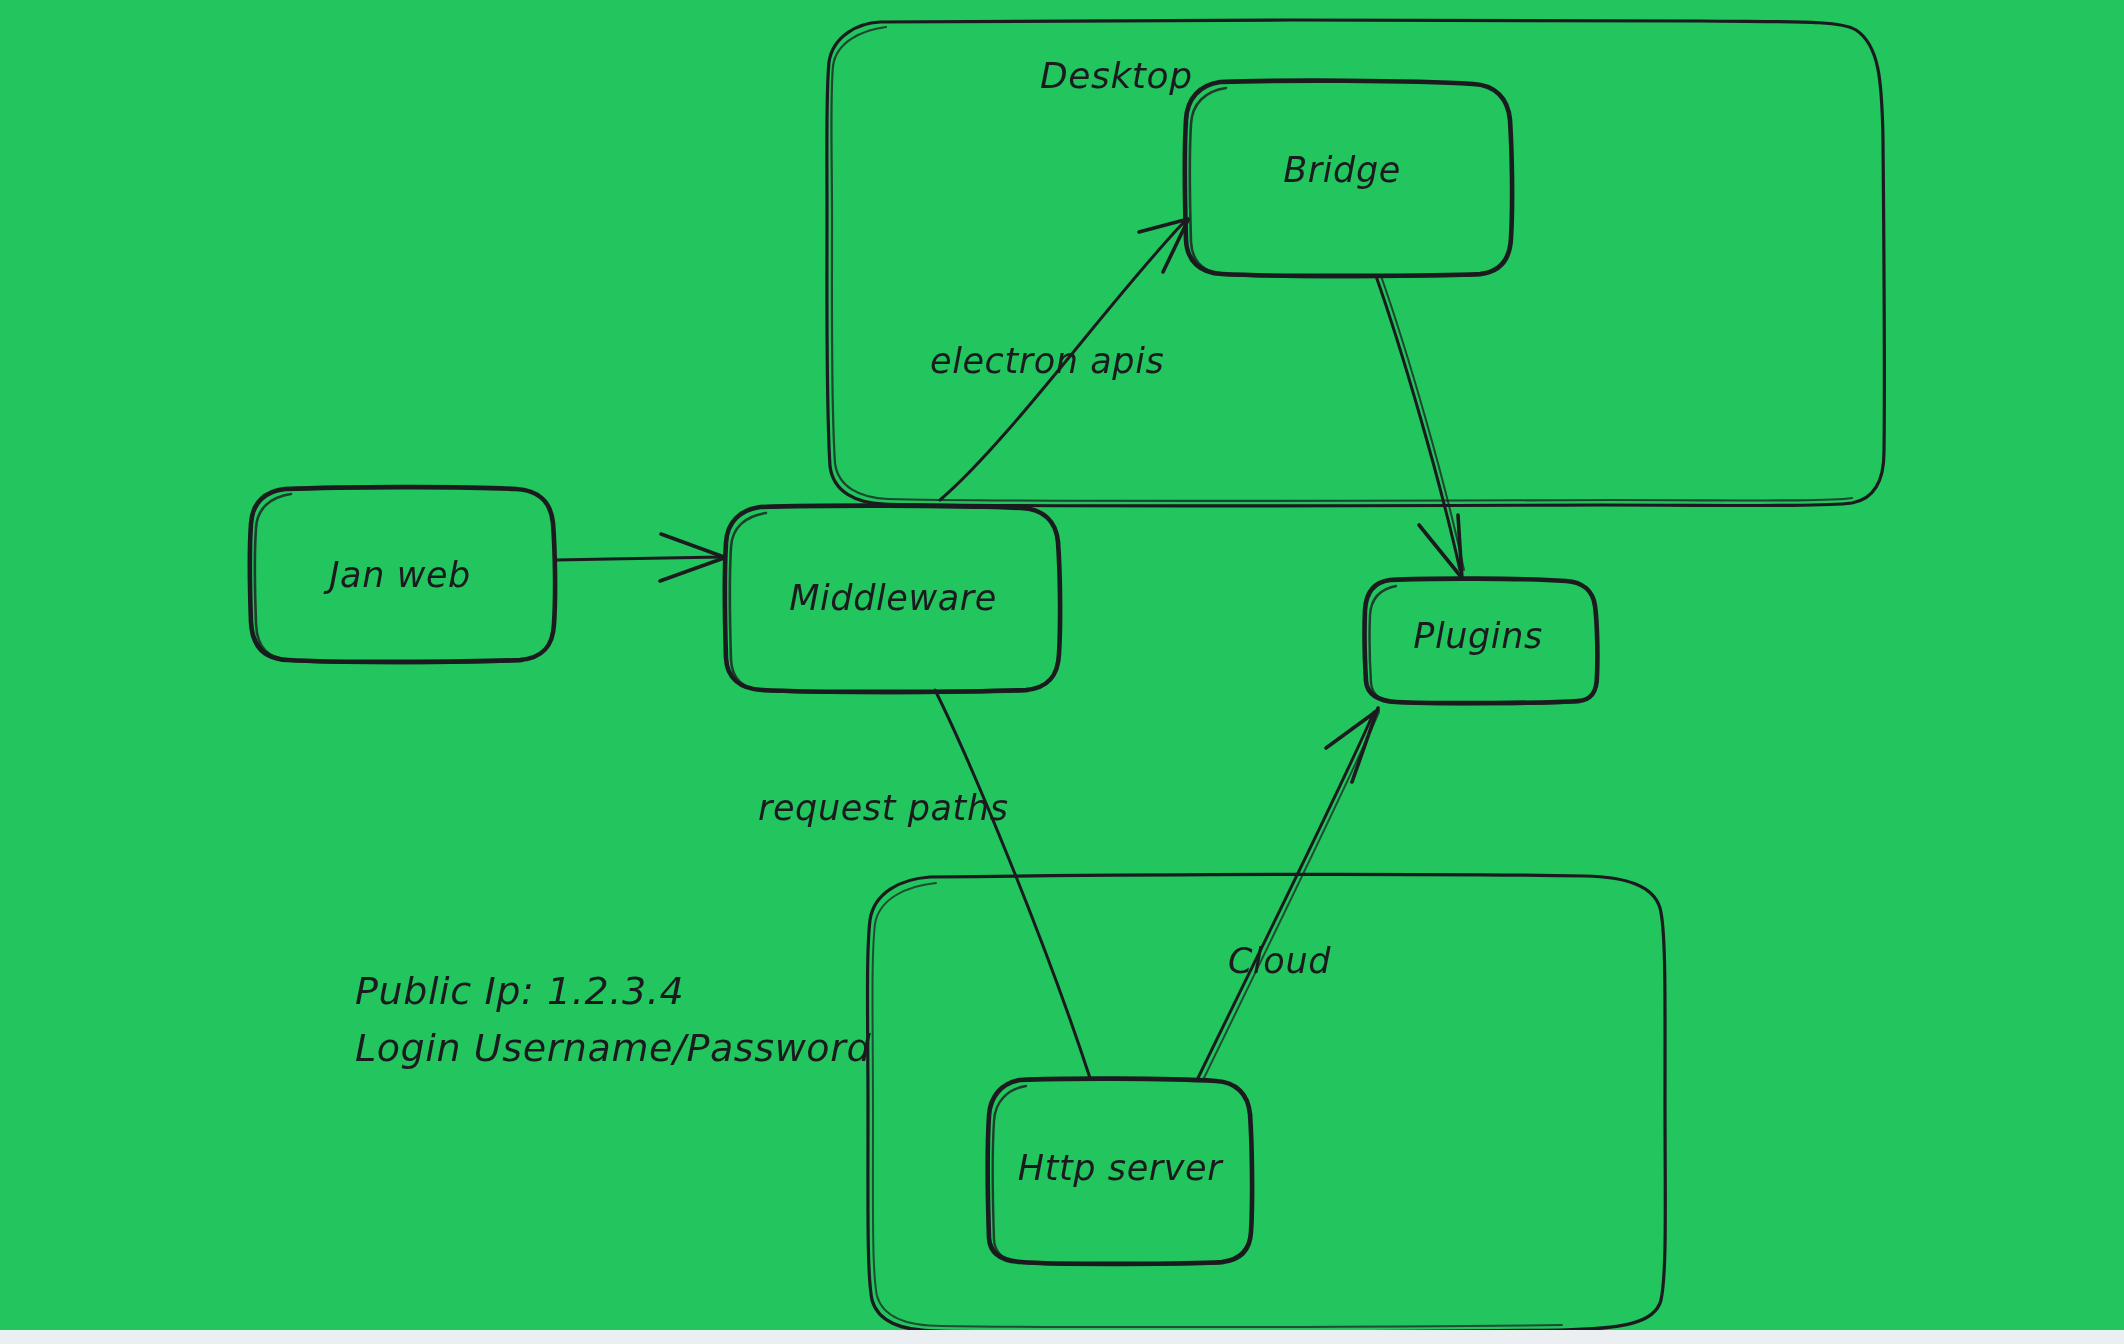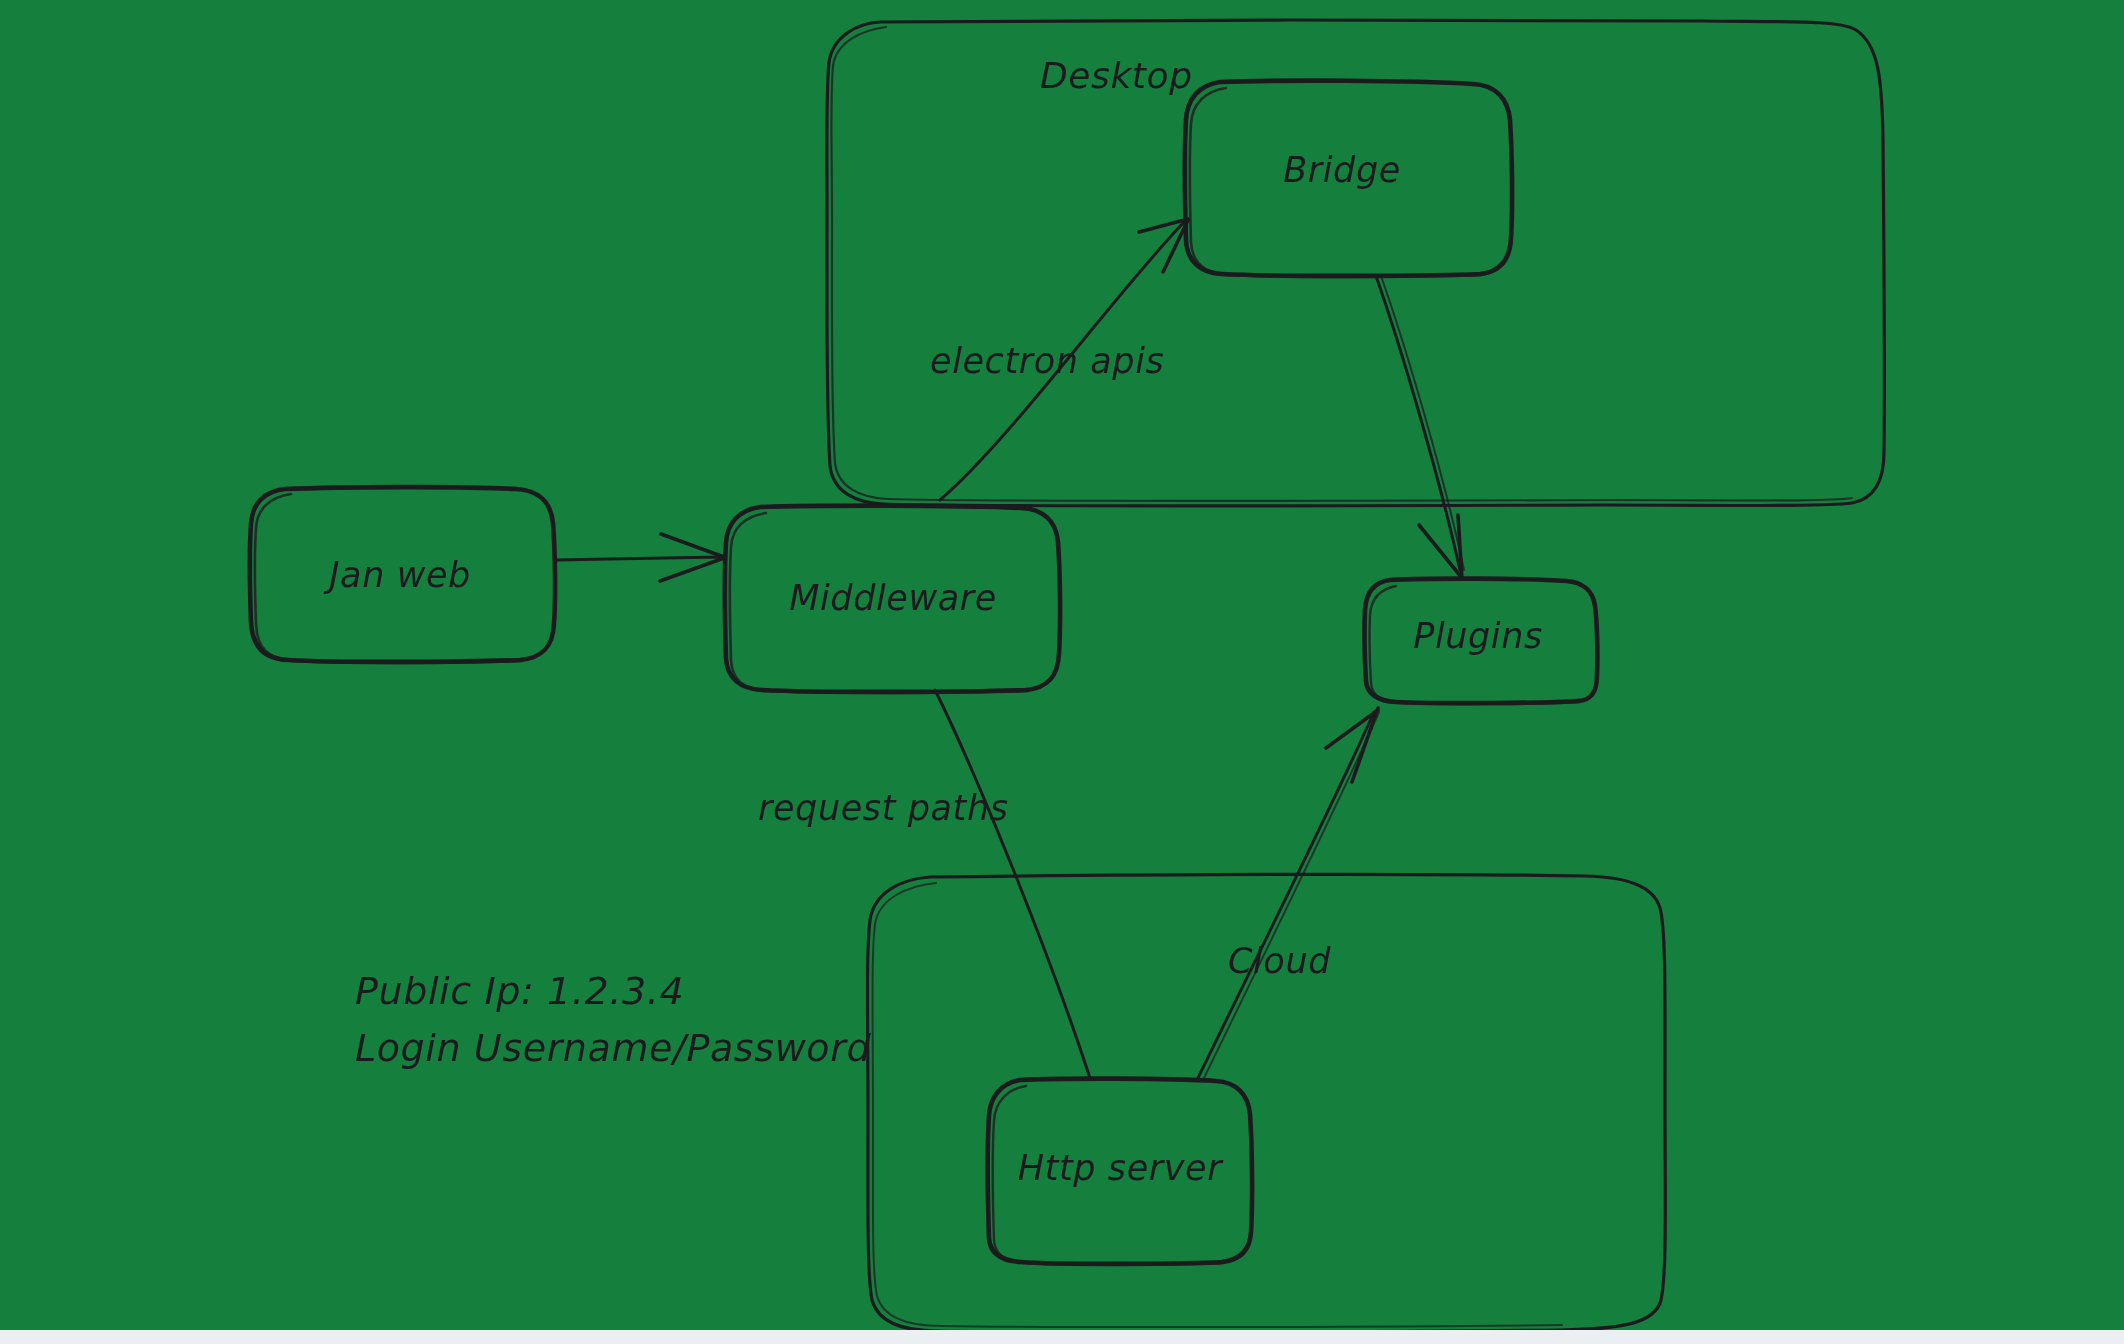--- a/index.html
+++ b/index.html
@@ -11,21 +11,21 @@
   body {
     width: 2124px;
     height: 1344px;
     overflow: hidden;
     font-family: "DejaVu Sans", sans-serif;
   }
   #canvas-root {
     position: relative;
     width: 2124px;
     height: 1344px;
-    background: #15803d;
+    background: #22c55e;
   }
   #diagram-svg {
     position: absolute;
     top: 0;
     left: 0;
     width: 2124px;
     height: 1344px;
     display: block;
   }
   .sketch-stroke {

